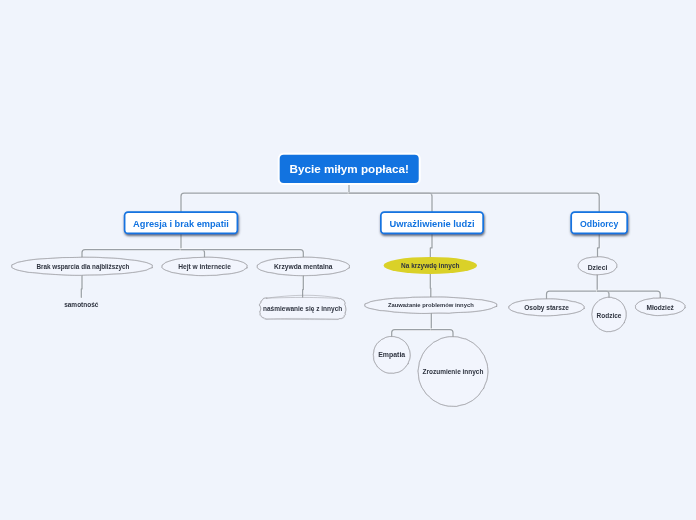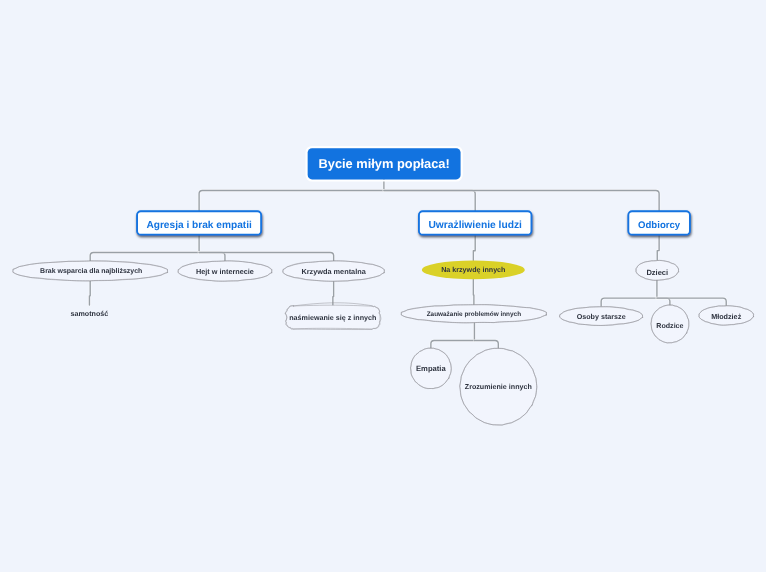--- a/index.html
+++ b/index.html
@@ -5,21 +5,21 @@
 <style>
   html, body {
     margin: 0;
     padding: 0;
     width: 696px;
     height: 520px;
     overflow: hidden;
     background: #f0f4fc;
     font-family: "Liberation Sans", sans-serif;
   }
-  #canvas { position: relative; width: 696px; height: 447px; }
+  #canvas { position: relative; width: 696px; height: 447px; margin-top: 20px; }
   svg.map { position: absolute; left: 0; top: 0; width: 696px; height: 520px; display:block; }
   svg.map text { paint-order: stroke fill; }
   #canvas { -webkit-font-smoothing: antialiased; }
 </style>
 </head>
 <body>
 
 <div id="canvas">
   <svg class="map" viewBox="0 0 696 520" xmlns="http://www.w3.org/2000/svg">
     <defs>

